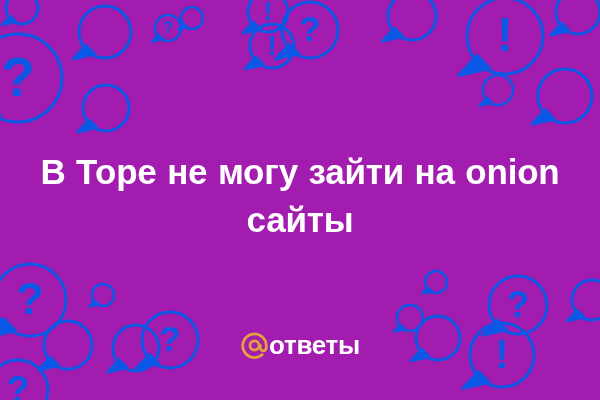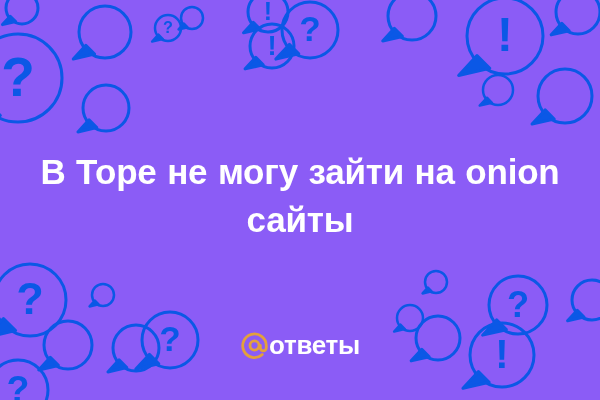--- a/index.html
+++ b/index.html
@@ -5,21 +5,21 @@
   html, body {
     margin: 0;
     padding: 0;
     background: #0a3fd0;
   }
   #card {
     position: relative;
     width: 600px;
     height: 400px;
     overflow: hidden;
-    background-color: #8b5cf6;
+    background-color: #a21caf;
     font-family: "Liberation Sans", sans-serif;
     -webkit-font-smoothing: antialiased;
   }
 
   
   #pattern {
     position: absolute;
     inset: 0;
     width: 600px;
     height: 400px;

